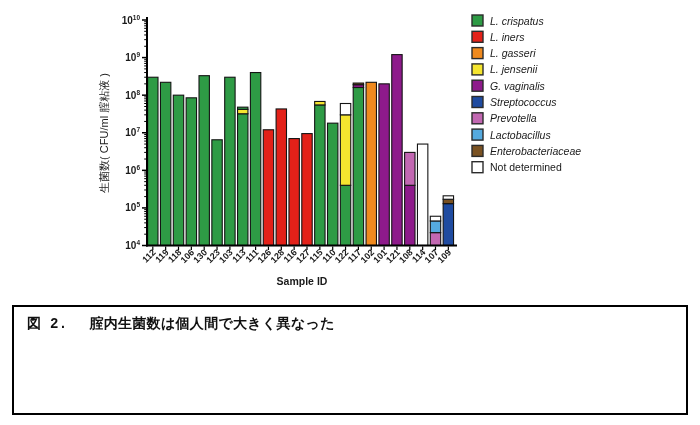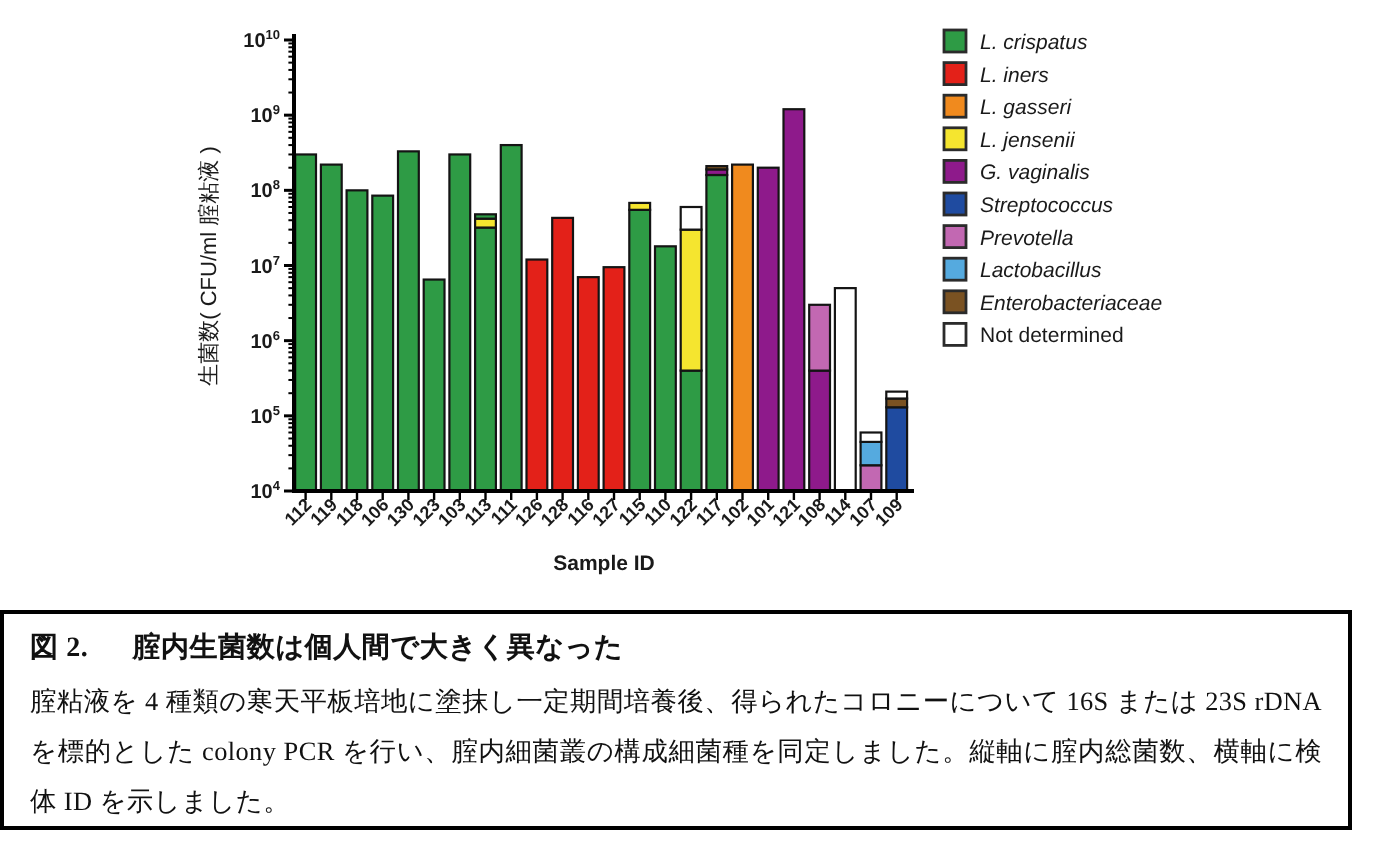--- a/index.html
+++ b/index.html
@@ -1,22 +1,22 @@
 <!DOCTYPE html>
 <html><head>
 <meta charset="utf-8">
 <style>
   html,body{margin:0;padding:0;background:#ffffff;}
   body{width:700px;height:425px;position:relative;font-family:"Liberation Sans",sans-serif;overflow:hidden;}
   #chart-wrap{position:absolute;left:0;top:0;width:700px;height:300px;}
   #caption-box{
-    position:absolute;left:0;top:305px;width:646px;height:92px;
+    position:absolute;left:12px;top:305px;width:646px;height:92px;
     border:2px solid #000;background:#fff;
     padding:6px 13px 8px 13px;
-    font-family:Liberation Serif, serif;color:#111;
+    font-family:Liberation Mono, monospace;color:#111;
   }
   #caption-title-line{font-weight:bold;font-size:14px;margin:2px 0 5px 0;letter-spacing:0.3px;}
   #caption-label{margin-right:22px;}
   #caption-body{font-size:13.2px;line-height:25px;text-align:justify;letter-spacing:0.2px;}
   svg text{fill:#1a1a1a;}
 </style>
 </head>
 <body>
 
 <div id="chart-wrap">
@@ -263,14 +263,13 @@
           <text x="490" y="171.20000000000002" font-size="10.5" font-style="normal">Not determined</text>
         </g>
       </g>
     </svg>
 </div>
 
 <div id="caption-box">
   <div id="caption-title-line">
     <span id="caption-label">図 2.</span><span>腟内生菌数は個人間で大きく異なった</span>
   </div>
-  <div id="caption-body">腟粘液を 4 種類の寒天平板培地に塗抹し一定期間培養後、得られたコロニーについて 16S または 23S rDNA を標的とした colony PCR を行い、腟内細菌叢の構成細菌種を同定しました。縦軸に腟内総菌数、横軸に検体 ID を示しました。</div>
 </div>
 
 </body></html>

